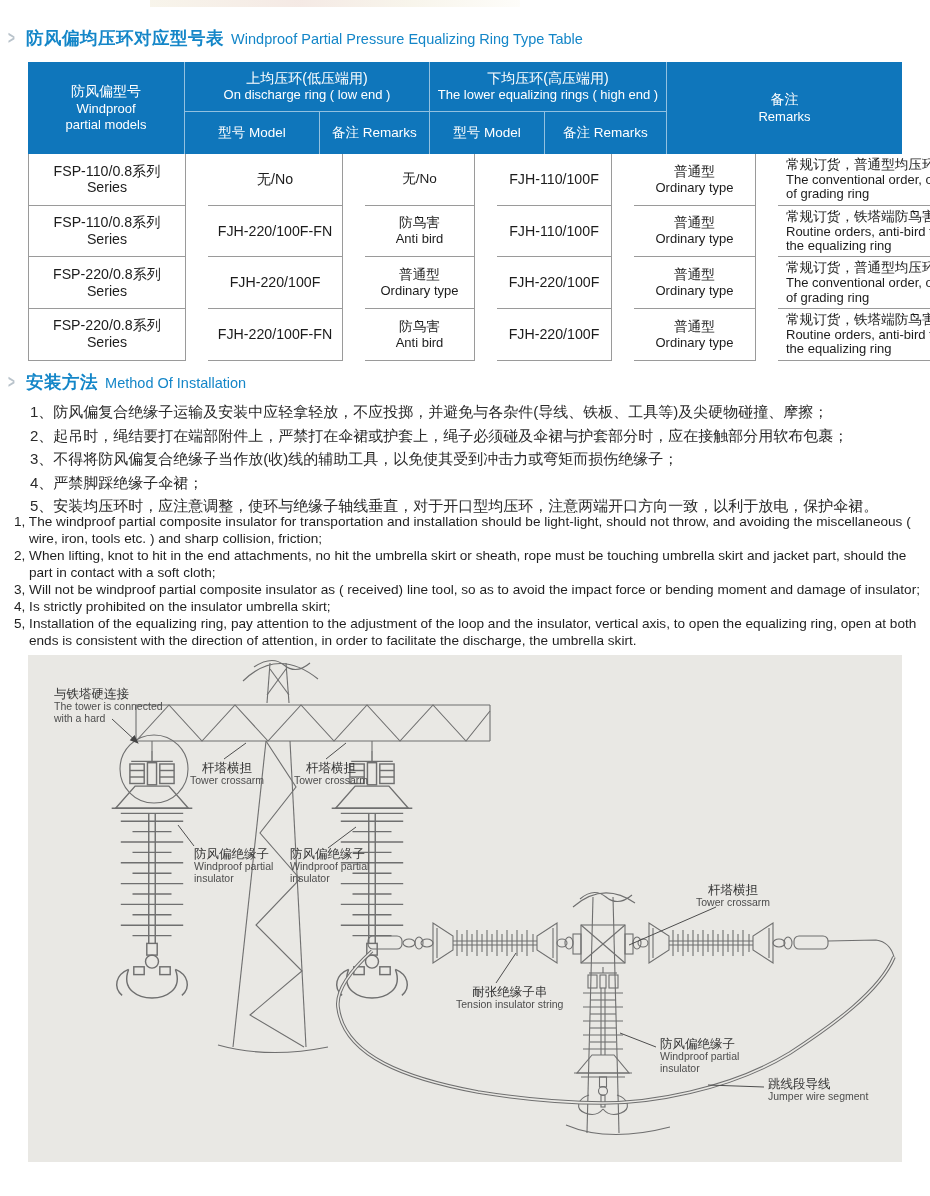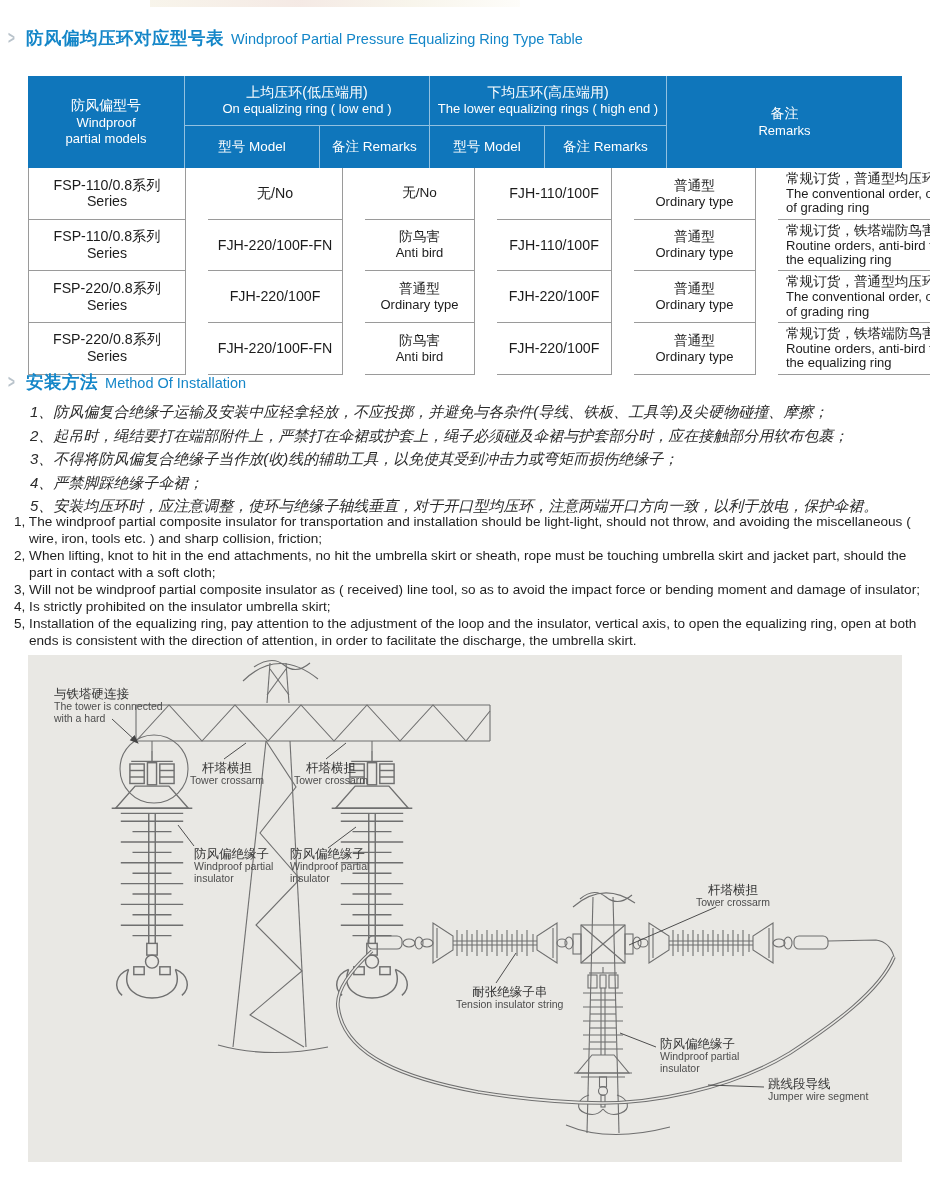--- a/index.html
+++ b/index.html
@@ -17,21 +17,21 @@
 
   
   .sec-title { position:absolute; left:8px; display:flex; align-items:baseline; gap:7px; white-space:nowrap; }
   .sec-title .chev { color:#b9c3cb; font-size:19px; font-weight:bold; transform:scaleX(.62); transform-origin:left; }
   .sec-title .t-zh { color:#1486c8; font-weight:bold; font-size:17.5px; letter-spacing:.5px; }
   .sec-title .t-en { color:#1486c8; font-size:14.5px; }
   #title1 { top:26px; }
   #title2 { top:370px; }
 
   
-  .tbl { position:absolute; left:28px; top:76px; width:874px; font-size:14px; }
+  .tbl { position:absolute; left:28px; top:62px; width:874px; font-size:14px; }
   .tbl-head { display:grid; grid-template-columns:157px 135px 110px 115px 122px 235px;
     grid-template-rows:50px 42px; background:#0f76bb; color:#fff; text-align:center; }
   .hc { display:flex; flex-direction:column; justify-content:center; line-height:1.25; }
   .hc .l1 { font-size:14px; }
   .hc .l2 { font-size:13px; }
   .h-model  { grid-column:1; grid-row:1 / span 2; border-right:1px solid rgba(255,255,255,.55); }
   .h-upper  { grid-column:2 / span 2; grid-row:1; border-right:1px solid rgba(255,255,255,.55); border-bottom:1px solid rgba(255,255,255,.55); }
   .h-lower  { grid-column:4 / span 2; grid-row:1; border-right:1px solid rgba(255,255,255,.55); border-bottom:1px solid rgba(255,255,255,.55); }
   .h-rem    { grid-column:6; grid-row:1 / span 2; }
   .h-sub1 { grid-column:2; grid-row:2; border-right:1px solid rgba(255,255,255,.55); font-size:13.5px; display:flex; align-items:center; justify-content:center;}
@@ -44,21 +44,21 @@
   .td { border-right:1px solid #9a9a9a; border-bottom:1px solid #9a9a9a;
         display:flex; flex-direction:column; justify-content:center; align-items:center;
         text-align:center; line-height:1.18; padding:3px 4px; box-sizing:border-box; font-size:14.2px; }
   .td.remcol { align-items:flex-start; text-align:left; padding-left:8px; }
   .td .zh { font-size:13.6px; }
   .td .en { font-size:13px; }
   .td.remcol .zh { font-size:13.6px; }
   .td.remcol .en { font-size:13px; line-height:1.1; }
 
   
-  .zh-steps { position:absolute; left:30px; top:400px; width:890px; font-size:15px; color:#2a2a2a;font-style:italic; }
+  .zh-steps { position:absolute; left:30px; top:400px; width:890px; font-size:15px; color:#2a2a2a; }
   .zh-steps .li { line-height:23.5px; white-space:nowrap; }
   .en-steps { position:absolute; left:14px; top:513px; width:908px; font-size:13.6px; color:#1f1f1f; }
   .en-steps .li { line-height:17px; padding-left:15px; text-indent:-15px; }
 
   
   .diagram { position:absolute; left:28px; top:655px; width:874px; height:507px; background:#e9e8e4; }
   .diagram svg { position:absolute; left:0; top:0; }
   .dlabel { position:absolute; line-height:1.12; }
   .dlabel .zh { font-size:12.5px; font-weight:normal; color:#333; white-space:nowrap; }
   .dlabel .en { font-size:10.5px; color:#4d4d4d; }
@@ -77,21 +77,21 @@
 
 <div class="tbl">
   <div class="tbl-head">
     <div class="hc h-model">
       <span class="l1">防风偏型号</span>
       <span class="l2">Windproof</span>
       <span class="l2">partial models</span>
     </div>
     <div class="hc h-upper">
       <span class="l1">上均压环(低压端用)</span>
-      <span class="l2">On equalizing ring ( low end )</span>
+      <span class="l2">On discharge ring ( low end )</span>
     </div>
     <div class="hc h-lower">
       <span class="l1">下均压环(高压端用)</span>
       <span class="l2">The lower equalizing rings ( high end )</span>
     </div>
     <div class="hc h-rem">
       <span class="l1">备注</span>
       <span class="l2">Remarks</span>
     </div>
     <div class="h-sub1">型号 Model</div>

